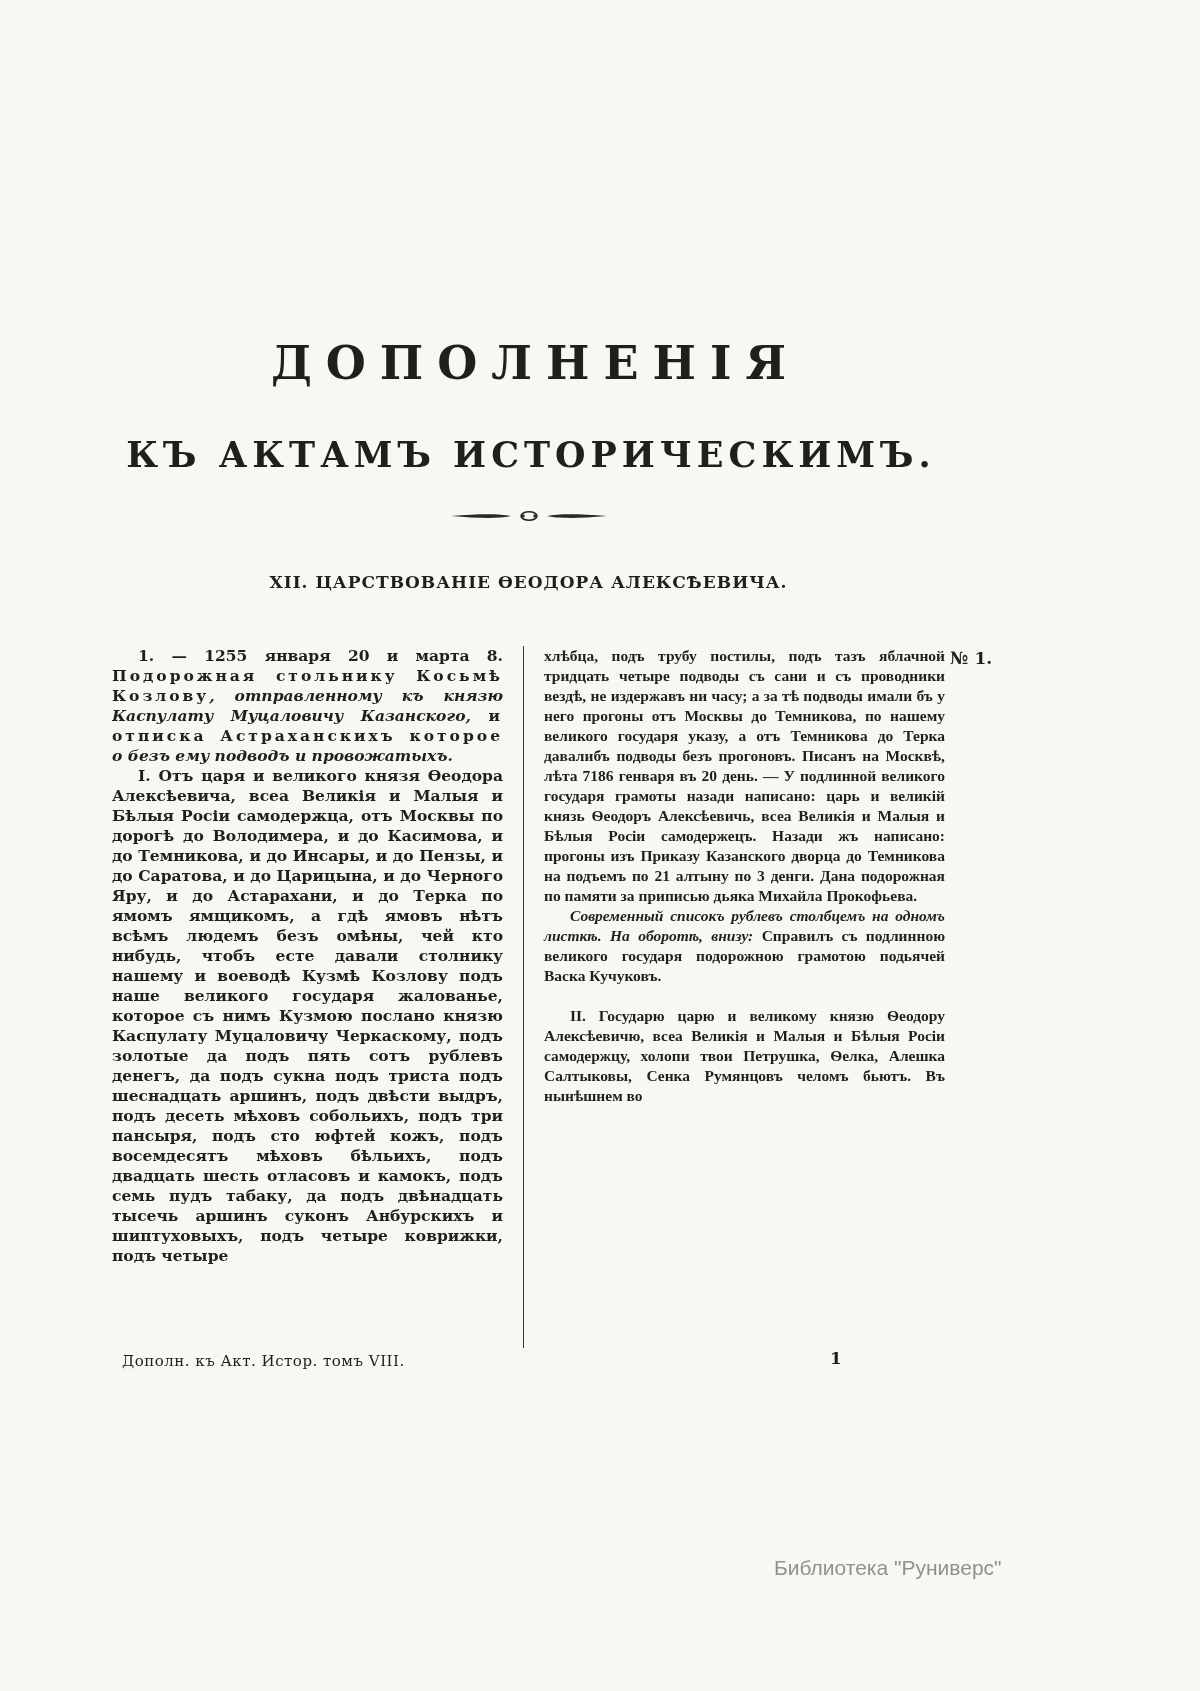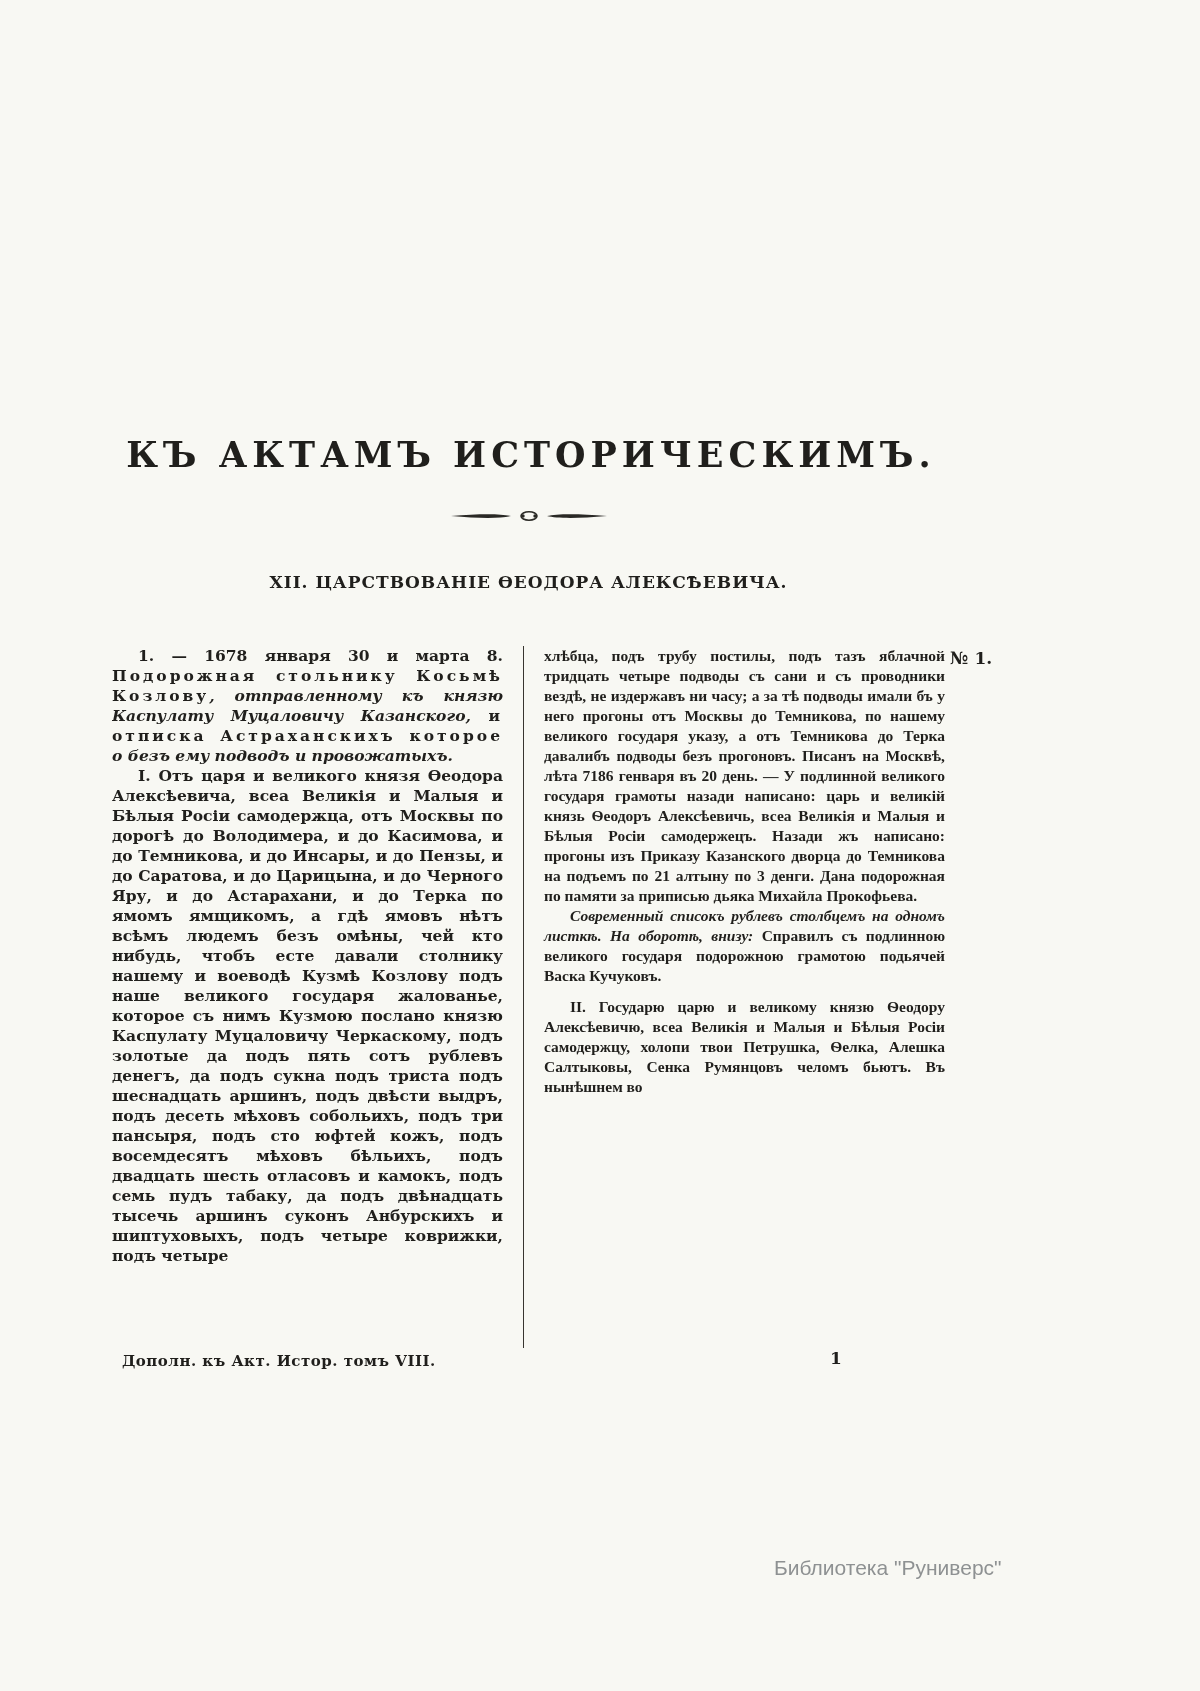--- a/index.html
+++ b/index.html
@@ -62,36 +62,36 @@
     margin: 0 20px;
     flex: 0 0 1px;
   }
   .col-right { flex: 1; font-family: Liberation Serif, serif; }
   .para {
     text-align: justify;
     font-size: 15.5px;
     line-height: 20px;
   }
   .para.indent { text-indent: 26px; }
-  .para.space-before { margin-top: 11px; }
+  .para.space-before { margin-top: 20px; }
   .seg-italic { font-style: italic; }
   .seg-spaced { letter-spacing: 3px; }
   .seg-bold { font-weight: bold; }
   .margin-note {
     position: absolute;
     top: 648px; left: 950px;
     font-size: 17px;
     font-weight: bold;
     white-space: nowrap;
   }
   .footer-volume {
     position: absolute;
     top: 1352px; left: 122px;
     font-size: 15px;
-    font-weight: bold;
+    font-weight: normal;
     letter-spacing: 0.5px;
     white-space: nowrap;
   }
   .page-number {
     position: absolute;
     top: 1348px; left: 830px;
     font-size: 17px;
     font-weight: bold;
   }
   .watermark {
@@ -101,38 +101,39 @@
     font-size: 21px;
     color: #8e9192;
     white-space: nowrap;
   }
 </style>
 </head>
 <body>
 
 <div class="sheet">
 
+  <h1 class="title">ДОПОЛНЕНІЯ</h1>
 
   <h2 class="subtitle">КЪ АКТАМЪ ИСТОРИЧЕСКИМЪ.</h2>
 
   <div class="ornament">
     <svg width="160" height="14" viewBox="0 0 160 14">
       <path d="M2 7 C 30 4.5, 52 4.5, 62 7 C 52 9.5, 30 9.5, 2 7 Z" fill="#2a2925"></path>
       <ellipse cx="80" cy="7" rx="8" ry="4.2" fill="none" stroke="#2a2925" stroke-width="1.6"></ellipse>
       <circle cx="74" cy="7" r="1.7" fill="#2a2925"></circle>
       <circle cx="86" cy="7" r="1.7" fill="#2a2925"></circle>
       <path d="M158 7 C 130 4.5, 108 4.5, 98 7 C 108 9.5, 130 9.5, 158 7 Z" fill="#2a2925"></path>
     </svg>
   </div>
 
   <h3 class="section-heading">XII. ЦАРСТВОВАНІЕ ѲЕОДОРА АЛЕКСѢЕВИЧА.</h3>
 
   <div class="columns">
     <div class="col col-left">
-        <p class="para indent"><span class="seg-bold">1. — 1678 января 30 и марта 8. </span><span class="seg-spaced">Подорожная стольнику Косьмѣ Козлову</span><span class="seg-italic">, отправленному къ князю Каспулату Муцаловичу Казанского, </span><span class="seg-spaced">и отписка Астраханскихъ которое</span><span class="seg-italic"> о безъ ему подводъ и провожатыхъ.</span></p>
+        <p class="para indent"><span class="seg-bold">1. — 1255 января 20 и марта 8. </span><span class="seg-spaced">Подорожная стольнику Косьмѣ Козлову</span><span class="seg-italic">, отправленному къ князю Каспулату Муцаловичу Казанского, </span><span class="seg-spaced">и отписка Астраханскихъ которое</span><span class="seg-italic"> о безъ ему подводъ и провожатыхъ.</span></p>
         <p class="para indent"><span class="seg-normal">I. Отъ царя и великого князя Ѳеодора Алексѣевича, всеа Великія и Малыя и Бѣлыя Росіи самодержца, отъ Москвы по дорогѣ до Володимера, и до Касимова, и до Темникова, и до Инсары, и до Пензы, и до Саратова, и до Царицына, и до Черного Яру, и до Астарахани, и до Терка по ямомъ ямщикомъ, а гдѣ ямовъ нѣтъ всѣмъ людемъ безъ омѣны, чей кто нибудь, чтобъ есте давали столнику нашему и воеводѣ Кузмѣ Козлову подъ наше великого государя жалованье, которое съ нимъ Кузмою послано князю Каспулату Муцаловичу Черкаскому, подъ золотые да подъ пять сотъ рублевъ денегъ, да подъ сукна подъ триста подъ шеснадцать аршинъ, подъ двѣсти выдръ, подъ десеть мѣховъ собольихъ, подъ три пансыря, подъ сто юфтей кожъ, подъ восемдесятъ мѣховъ бѣльихъ, подъ двадцать шесть отласовъ и камокъ, подъ семь пудъ табаку, да подъ двѣнадцать тысечь аршинъ суконъ Анбурскихъ и шиптуховыхъ, подъ четыре коврижки, подъ четыре</span></p>
       </div>
     <div class="col-divider"></div>
     <div class="col col-right">
         <p class="para"><span class="seg-normal">хлѣбца, подъ трубу постилы, подъ тазъ яблачной тридцать четыре подводы съ сани и съ проводники вездѣ, не издержавъ ни часу; а за тѣ подводы имали бъ у него прогоны отъ Москвы до Темникова, по нашему великого государя указу, а отъ Темникова до Терка давалибъ подводы безъ прогоновъ. Писанъ на Москвѣ, лѣта 7186 генваря въ 20 день. — У подлинной великого государя грамоты назади написано: царь и великій князь Ѳеодоръ Алексѣевичь, всеа Великія и Малыя и Бѣлыя Росіи самодержецъ. Назади жъ написано: прогоны изъ Приказу Казанского дворца до Темникова на подъемъ по 21 алтыну по 3 денги. Дана подорожная по памяти за приписью дьяка Михайла Прокофьева.</span></p>
         <p class="para indent"><span class="seg-italic">Современный списокъ рублевъ столбцемъ на одномъ листкѣ. На оборотѣ, внизу: </span><span class="seg-normal">Справилъ съ подлинною великого государя подорожною грамотою подьячей Васка Кучуковъ.</span></p>
         <p class="para indent space-before"><span class="seg-normal">II. Государю царю и великому князю Ѳеодору Алексѣевичю, всеа Великія и Малыя и Бѣлыя Росіи самодержцу, холопи твои Петрушка, Ѳелка, Алешка Салтыковы, Сенка Румянцовъ челомъ бьютъ. Въ нынѣшнем во</span></p>
       </div>
   </div>
 

